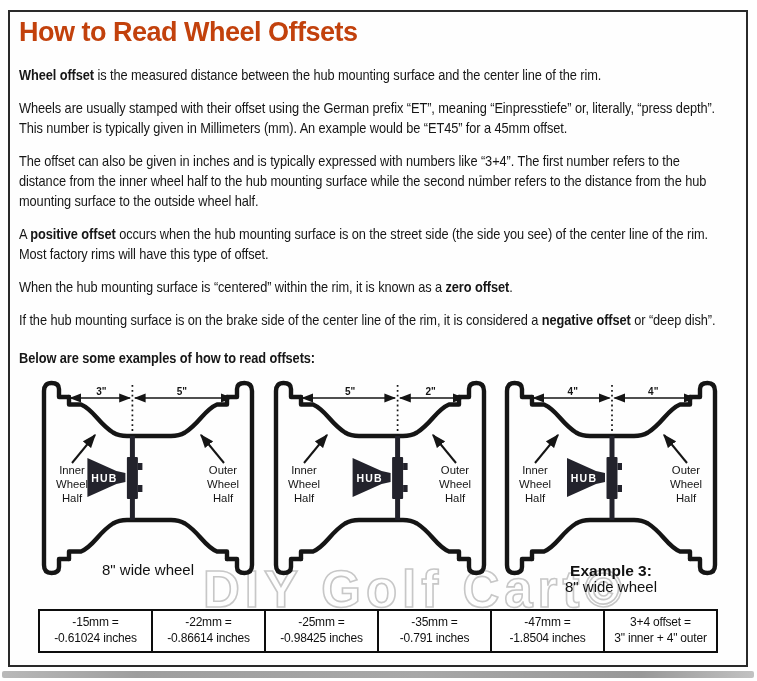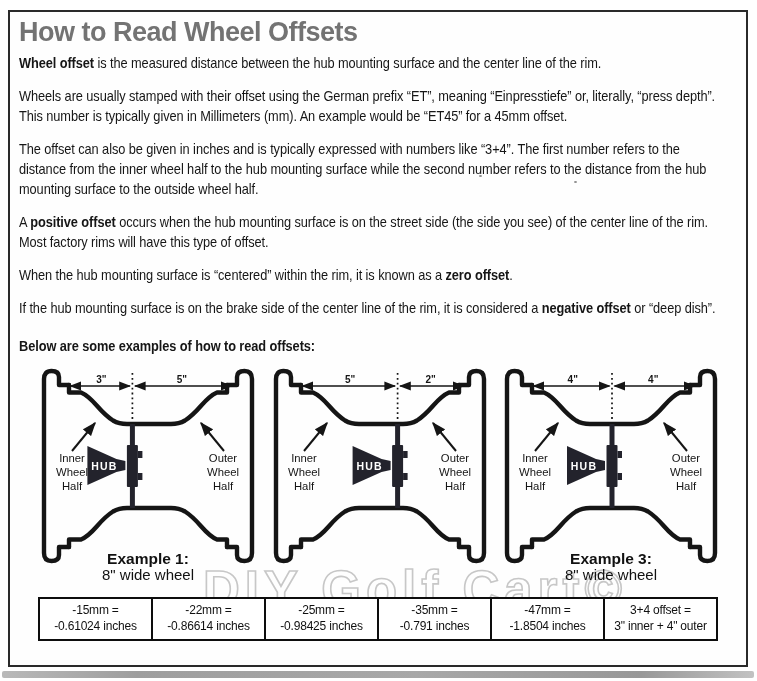--- a/index.html
+++ b/index.html
@@ -7,22 +7,22 @@
     width:757px;height:681px;position:relative;overflow:hidden;
     font-family:"Liberation Sans","DejaVu Sans",sans-serif;
     -webkit-font-smoothing:antialiased;
   }
   .doc{
     position:absolute;left:8px;top:10px;width:740px;height:657px;
     border:2px solid #2a2a2a;box-sizing:border-box;background:#fefefe;
     padding:5px 9px 0 9px;
   }
   .title{
-    font-size:27px;font-weight:bold;color:#737373;
-    line-height:30px;margin:0 0 6px 0;letter-spacing:-0.5px;
+    font-size:27px;font-weight:bold;color:#c2410c;
+    line-height:30px;margin:0 0 18px 0;letter-spacing:-0.5px;
   }
   
   .copy{width:820px;transform:scaleX(0.877);transform-origin:0 0;color:#161616;}
   .para{margin:0 0 13px 0;}
   .para .line{display:block;white-space:nowrap;font-size:14.6px;line-height:20px;letter-spacing:-0.1px;}
   .para b{font-weight:bold;}
   .examples-heading{font-weight:bold;margin-top:18px;margin-bottom:0;}
   .diagrams{
     display:flex;justify-content:space-between;
     padding:0 12px 0 15px;margin-top:11px;position:relative;z-index:2;
@@ -118,21 +118,20 @@
             <line x1="36.5" y1="19" x2="95.9" y2="19" stroke="#151515" stroke-width="1.7" marker-start="url(#ah0)" marker-end="url(#ah0)"></line>
             <line x1="100.9" y1="19" x2="197.5" y2="19" stroke="#151515" stroke-width="1.7" marker-start="url(#ah0)" marker-end="url(#ah0)"></line>
             <text x="67.45" y="15.5" text-anchor="middle" fill="#151515" font-family="Liberation Sans, DejaVu Sans, sans-serif" font-size="10" font-weight="bold">3"</text>
             <text x="147.95" y="15.5" text-anchor="middle" fill="#151515" font-family="Liberation Sans, DejaVu Sans, sans-serif" font-size="10" font-weight="bold">5"</text>
             <line x1="38" y1="84" x2="61" y2="56" stroke="#151515" stroke-width="2" marker-end="url(#ah0)"></line>
             <line x1="190" y1="84" x2="167" y2="56" stroke="#151515" stroke-width="2" marker-end="url(#ah0)"></line>
             <text x="38" y="95" text-anchor="middle" fill="#141414" font-family="Liberation Sans, DejaVu Sans, sans-serif" font-size="11.3"><tspan x="38" y="95">Inner</tspan><tspan x="38" y="109">Wheel</tspan><tspan x="38" y="123">Half</tspan></text>
             <text x="189" y="95" text-anchor="middle" fill="#141414" font-family="Liberation Sans, DejaVu Sans, sans-serif" font-size="11.3"><tspan x="189" y="95">Outer</tspan><tspan x="189" y="109">Wheel</tspan><tspan x="189" y="123">Half</tspan></text>
           </svg></div>
       <div class="caption">
-        <div class="cap-title">Example 1:</div>
         <div class="cap-line">8" wide wheel</div>
       </div>
     </div>
     <div class="diagram">
       <div class="svg-slot"><svg viewBox="0 0 228 198" width="228" height="198">
             <defs>
               <marker id="ah1" viewBox="0 0 8 6" refX="7.2" refY="3" markerWidth="7" markerHeight="5.5" orient="auto-start-reverse">
                 <path d="M0,0 L8,3 L0,6 Z" fill="#151515"></path>
               </marker>
             </defs>

